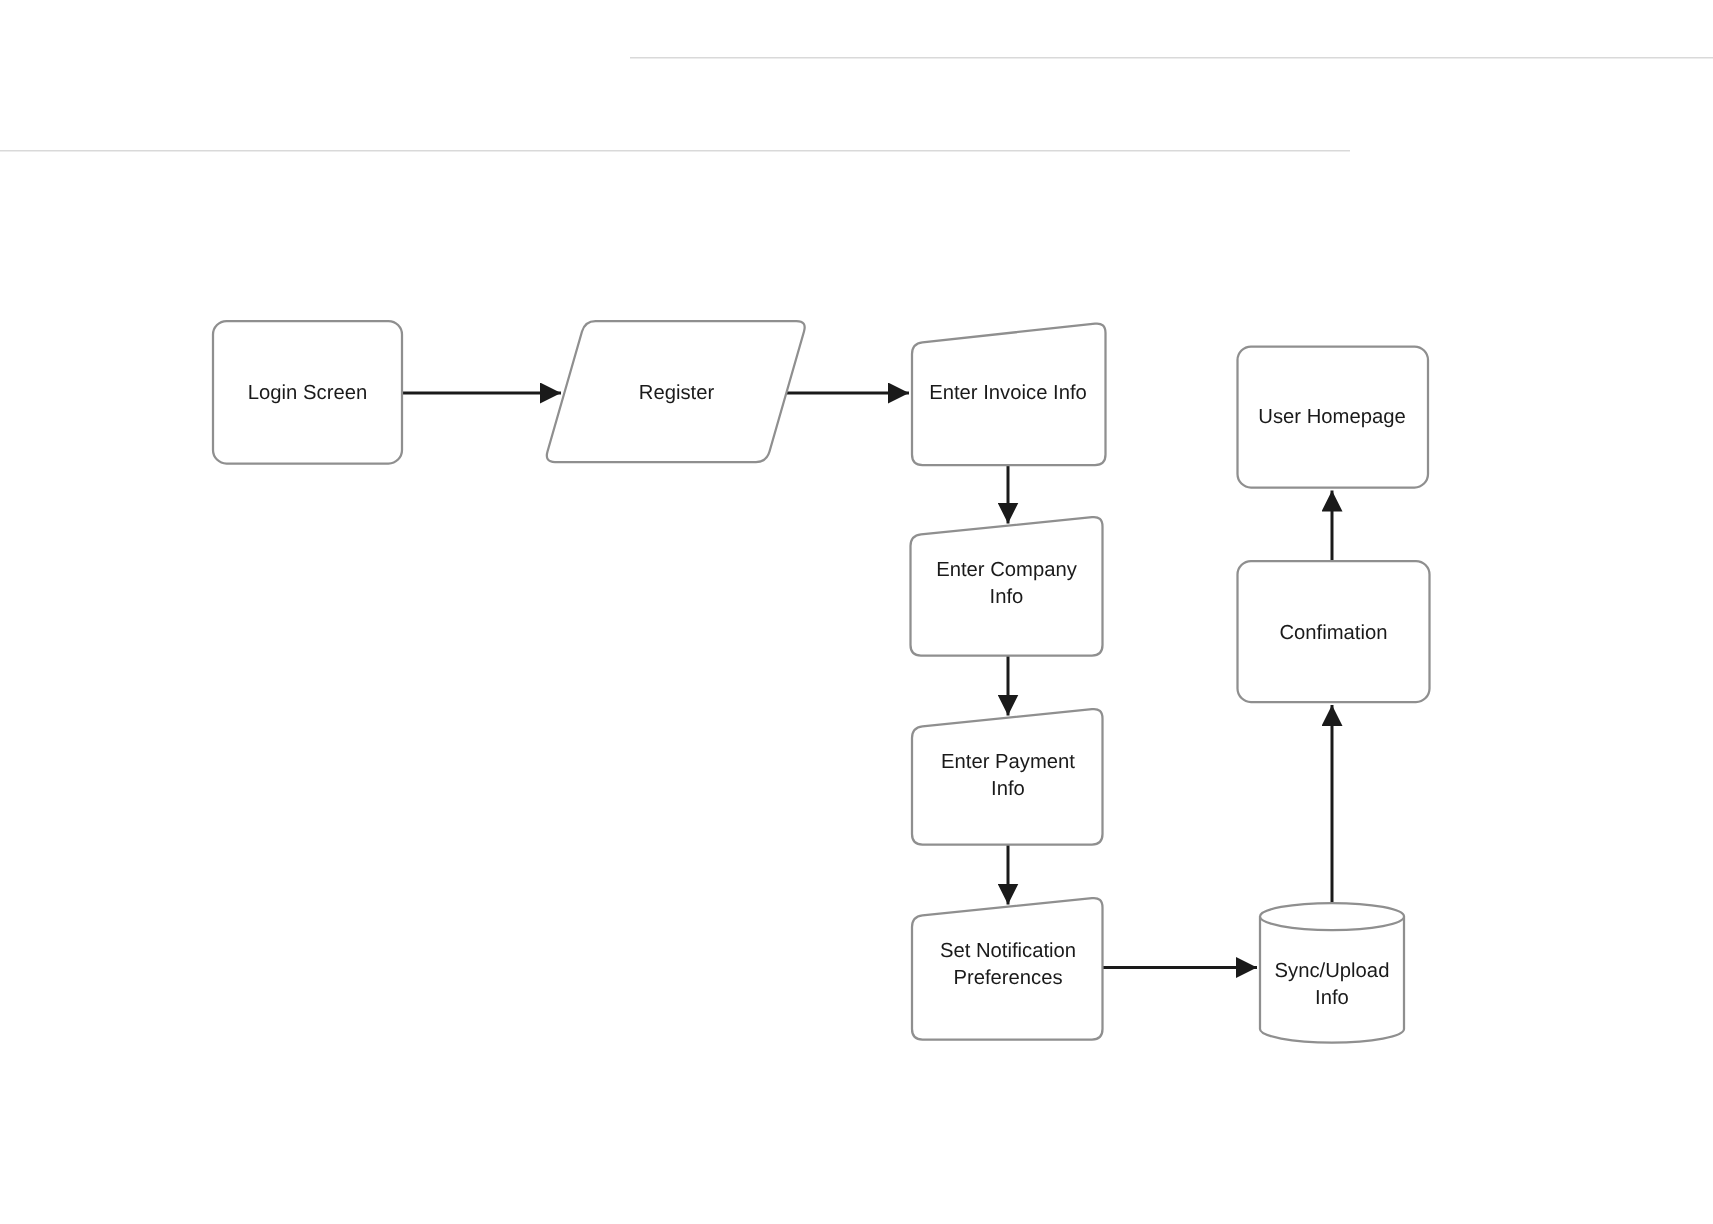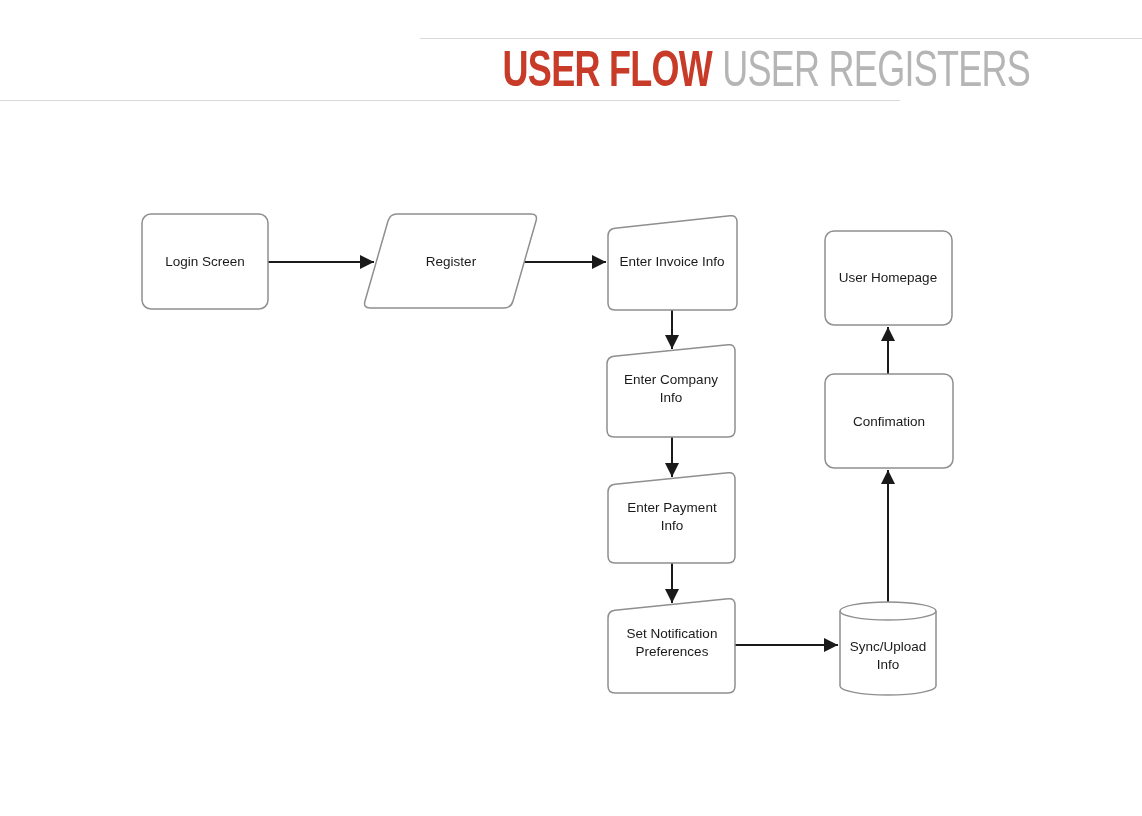--- a/index.html
+++ b/index.html
@@ -82,23 +82,20 @@
   }
 </style>
 </head>
 <body>
 
 <div class="page">
 
   <div class="rule-top"></div>
   <div class="rule-bottom"></div>
 
-  <div class="header">
-    <span class="title-inner"><span class="title-primary">USER FLOW</span><span class="title-secondary">USER REGISTERS</span></span>
-  </div>
 
   <svg class="diagram" width="1142" height="816" viewBox="0 0 1142 816">
     <defs>
       <marker id="arrowhead" viewBox="0 0 10 10" refX="10" refY="5" markerWidth="7" markerHeight="7" orient="auto-start-reverse">
         <path d="M0,0 L10,5 L0,10 Z" fill="#1a1a1a"></path>
       </marker>
     </defs>
 
     <path class="edge" d="M268 262 H374" marker-end="url(#arrowhead)"></path>
     <path class="edge" d="M524 262 H606" marker-end="url(#arrowhead)"></path>

